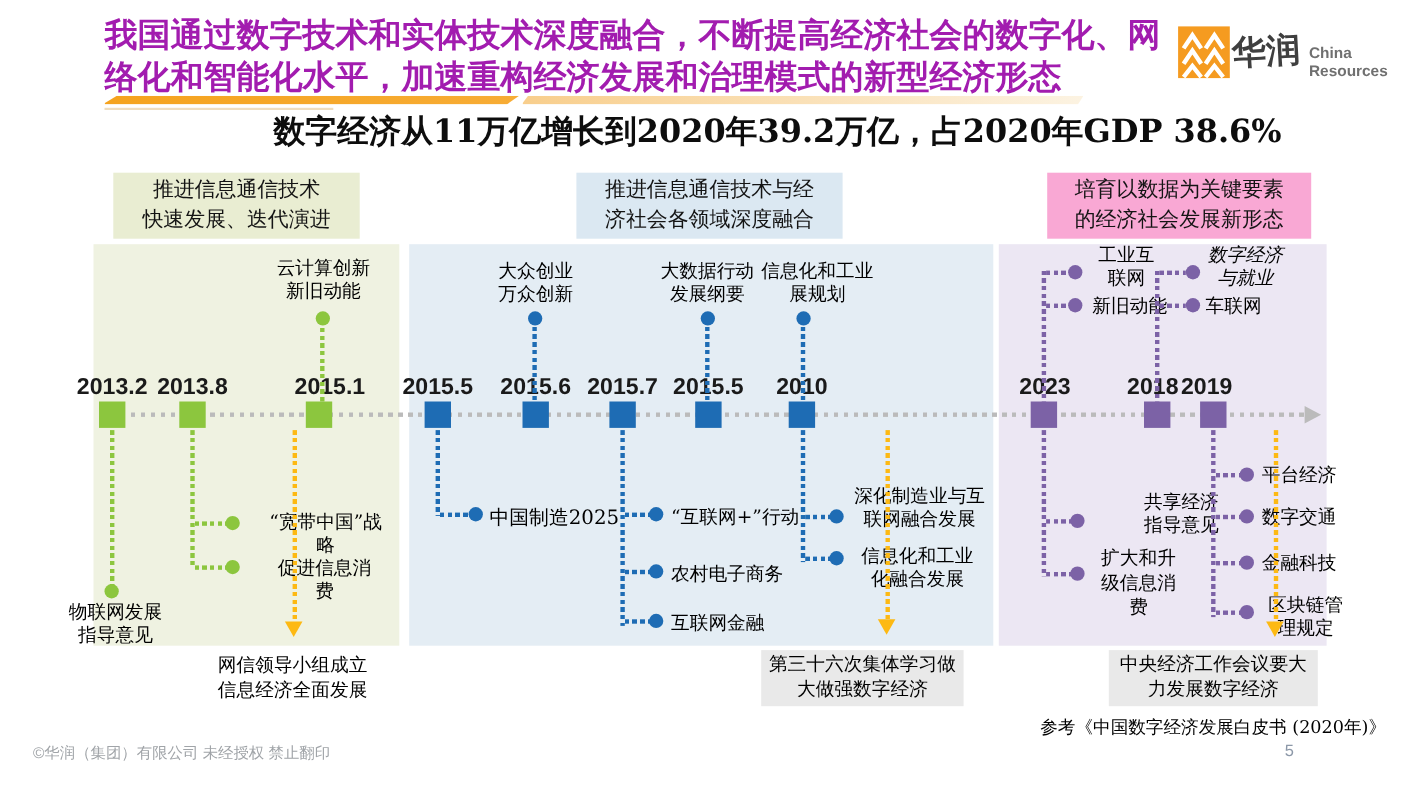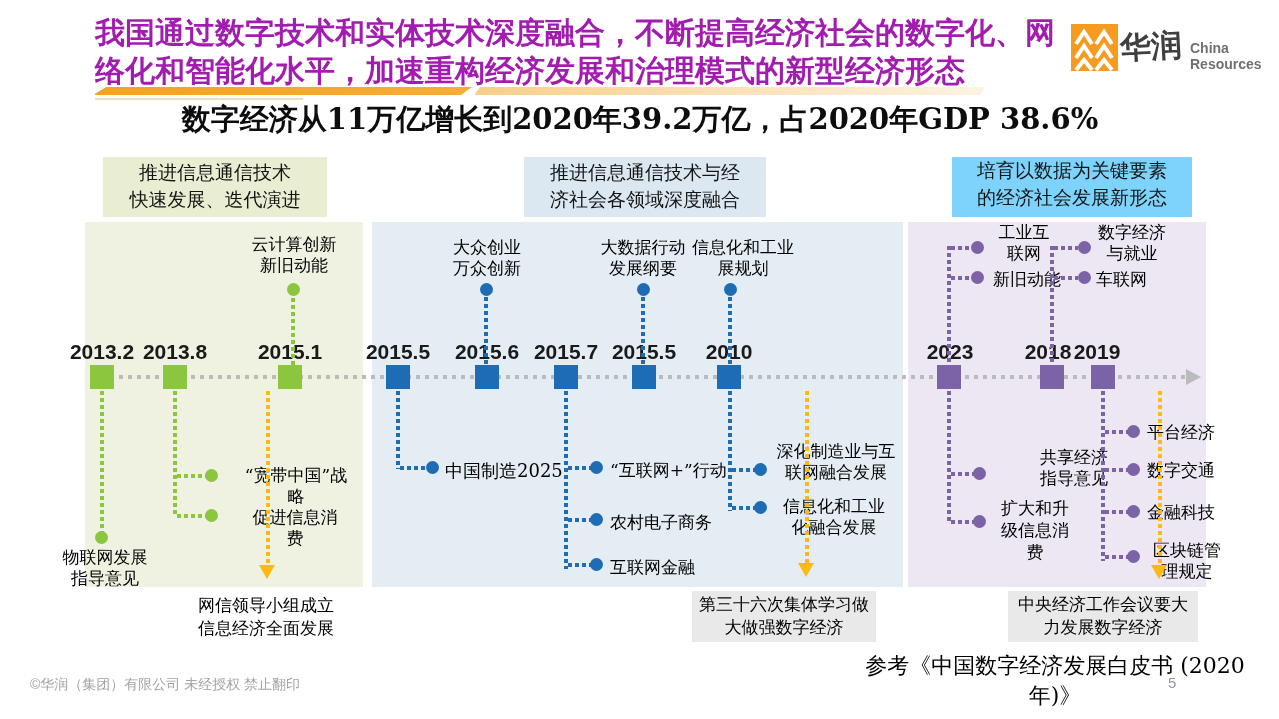--- a/index.html
+++ b/index.html
@@ -4,42 +4,42 @@
 <style>
   html,body { margin:0; padding:0; }
   body {
     width:1279px; height:719px; position:relative; background:#ffffff;
     font-family:"DejaVu Serif", serif; overflow:hidden;
   }
   .abs { position:absolute; }
   .pre { white-space:pre-line; }
   .c { text-align:center; }
   .title { font-size:30px; font-weight:bold; color:#a21caf; line-height:38px; }
-  .subtitle { font-size:29px; font-weight:bold; color:#0d0d0d; text-align:center; }
+  .subtitle { font-size:29px; font-weight:bold; color:#0d0d0d; text-align:right; }
   .hdr { font-size:19px; line-height:27px; text-align:center; color:#141414; }
   .date { font-family:"Liberation Sans", sans-serif; font-weight:bold; font-size:21px; color:#1a1a1a; text-align:center; }
   .lbl { font-size:17px; line-height:21px; color:#000; }
   .note { font-size:17px; line-height:23px; color:#000; text-align:center; }
   .note-box { background:#E9E9E9; }
   
   .hd { height:4px; background:repeating-linear-gradient(90deg, var(--lc) 0 4px, transparent 4px 7px); }
   .vd { width:4px; background:repeating-linear-gradient(180deg, var(--lc) 0 4px, transparent 4px 7px); }
   .g { --lc:#8CC63E; } .b { --lc:#1E6CB4; } .p { --lc:#7C62A6; } .o { --lc:#FDB913; }
   .axisline { height:4px; background:repeating-linear-gradient(90deg, #BBBBBB 0 4px, transparent 4px 9px); }
   .axis-arrow { width:0; height:0; border-top:8px solid transparent; border-bottom:8px solid transparent; border-left:15px solid #BBBBBB; }
   .sq { width:24px; height:24px; }
   .sqg { background:#8CC63E; } .sqb { background:#1E6CB4; } .sqp { background:#7C62A6; }
   .cd { width:13px; height:13px; border-radius:50%; }
   .cdg { background:#8CC63E; } .cdb { background:#1E6CB4; } .cdp { background:#7C62A6; }
   .oarrow { width:0; height:0; border-left:8px solid transparent; border-right:8px solid transparent; border-top:14px solid #FDB913; }
   .panel-g { background:#EFF2E1; } .panel-b { background:#E4EDF4; } .panel-p { background:#ECE7F3; }
-  .hdr-g { background:#E9EDD2; } .hdr-b { background:#DBE8F2; } .hdr-p { background:#7dd3fc;font-family:Liberation Mono, monospace; }
+  .hdr-g { background:#E9EDD2; } .hdr-b { background:#DBE8F2; } .hdr-p { background:#f9a8d4; }
   .footer-txt { font-family:"Liberation Sans", sans-serif; font-size:14px; color:#A0A4A8; }
   .page-num { font-family:"Liberation Sans", sans-serif; font-size:15px; color:#8C98A8; }
-  .ref { font-size:22px; color:#000; text-align:center; }
+  .ref { font-size:16px; color:#000; text-align:right; }
   .logo-zh { font-size:31px; font-weight:bold; color:#3F3F3F; transform:rotate(-3deg); }
   .logo-en { font-family:"Liberation Sans", sans-serif; font-size:14px; line-height:16px; font-weight:bold; color:#707070; }
 </style>
 </head>
 <body>
 
 <div class="abs title" style="left:95px; top:14px; width:1010px;">我国通过数字技术和实体技术深度融合，不断提高经济社会的数字化、网</div>
 <div class="abs title" style="left:95px; top:52px; width:1010px;">络化和智能化水平，加速重构经济发展和治理模式的新型经济形态</div>
 
 <div class="abs" style="left:95px; top:87px; width:377px; height:8px; background:linear-gradient(90deg,#F5A31E,#F7AC35); clip-path:polygon(0 85%, 3% 0, 100% 0, 97% 100%, 0 100%);"></div>
@@ -75,21 +75,21 @@
 
 <div class="abs panel-g" style="left:85px; top:222px; width:278px; height:365px;"></div>
 <div class="abs panel-b" style="left:372px; top:222px; width:531px; height:365px;"></div>
 <div class="abs panel-p" style="left:908px; top:222px; width:298px; height:365px;"></div>
 
 <div class="abs axisline" style="left:92px; top:375px; width:1094px;"></div>
 <div class="abs axis-arrow" style="left:1186px; top:369px;"></div>
 
 <div class="abs date" style="left:60px; top:340px; width:84px;">2013.2</div>
 <div class="abs date" style="left:133px; top:340px; width:84px;">2013.8</div>
-<div class="abs date" style="left:248px; top:340px; width:84px;">2015.1</div>
+<div class="abs date" style="left:248px; top:340px; width:84px;text-align:right;">2015.1</div>
 <div class="abs sq sqg" style="left:90px; top:365px;"></div>
 <div class="abs sq sqg" style="left:163px; top:365px;"></div>
 <div class="abs sq sqg" style="left:278px; top:365px;"></div>
 
 <div class="abs lbl pre c" style="left:234px; top:234px; width:120px;">云计算创新
 新旧动能</div>
 <div class="abs cd cdg" style="left:287px; top:283px;"></div>
 <div class="abs vd g" style="left:291px; top:298px; height:67px;"></div>
 
 <div class="abs vd g" style="left:100px; top:391px; height:142px;"></div>
@@ -181,21 +181,21 @@
 <div class="abs cd cdp" style="left:971px; top:241px;"></div>
 <div class="abs lbl pre c" style="left:988px; top:222px; width:72px;">工业互
 联网</div>
 <div class="abs hd p" style="left:951px; top:276px; width:22px;"></div>
 <div class="abs cd cdp" style="left:971px; top:271px;"></div>
 <div class="abs lbl" style="left:993px; top:269px; width:90px; white-space:nowrap;">新旧动能</div>
 
 <div class="abs vd p" style="left:1050px; top:246px; height:119px;"></div>
 <div class="abs hd p" style="left:1054px; top:246px; width:24px;"></div>
 <div class="abs cd cdp" style="left:1078px; top:241px;"></div>
-<div class="abs lbl pre c" style="left:1088px; top:222px; width:88px;">数字经济
+<div class="abs lbl pre c" style="left:1088px; top:222px; width:88px;font-style:italic;">数字经济
 与就业</div>
 <div class="abs hd p" style="left:1054px; top:276px; width:24px;"></div>
 <div class="abs cd cdp" style="left:1078px; top:271px;"></div>
 <div class="abs lbl" style="left:1096px; top:269px; width:70px; white-space:nowrap;">车联网</div>
 
 <div class="abs vd p" style="left:947px; top:391px; height:133px;"></div>
 <div class="abs hd p" style="left:951px; top:472px; width:24px;"></div>
 <div class="abs cd cdp" style="left:973px; top:467px;"></div>
 <div class="abs lbl pre c" style="left:1032px; top:447px; width:84px;">共享经济
 指导意见</div>

